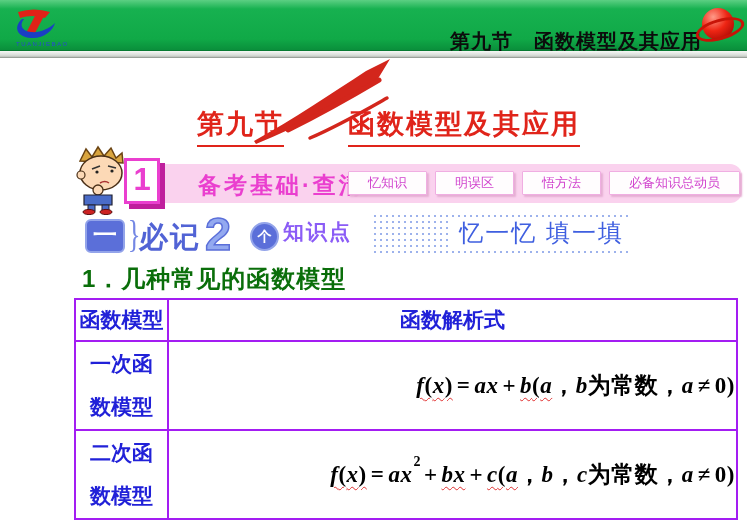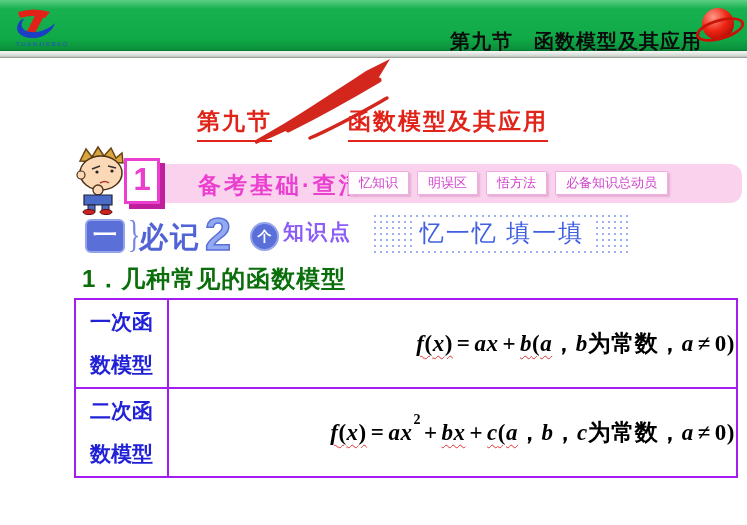--- a/index.html
+++ b/index.html
@@ -32,21 +32,21 @@
   .planet .sphere{
     position:absolute;left:5px;top:1px;width:32px;height:32px;border-radius:50%;
     background:radial-gradient(circle at 35% 28%,#ff9a88,#ee2514 45%,#9c0400 92%);
   }
   .planet .ring{
     position:absolute;left:-2px;top:12px;width:44px;height:15px;
     border:3px solid #c81408;border-radius:50%;transform:rotate(-16deg);
   }
   
   .title-part{
-    position:absolute;top:106px;font-size:23px;font-weight:bold;
+    position:absolute;top:106px;font-size:27px;font-weight:bold;
     color:var(--title-red,#e0241a);border-bottom:2px solid var(--title-red,#e0241a);
     padding-bottom:3px;letter-spacing:2px;white-space:nowrap;
   }
   .title-part1{left:197px;}
   .title-part2{left:348px;}
   .swoosh{position:absolute;left:252px;top:58px;width:142px;height:86px;}
   
   .boy{position:absolute;left:56px;top:145px;width:80px;height:70px;}
   .num-badge{
     position:absolute;left:124px;top:158px;width:30px;height:40px;
@@ -58,21 +58,21 @@
     position:absolute;left:158px;top:164px;width:584px;height:39px;
     background:var(--ribbon-pink,#fad2ee);border-radius:4px 12px 12px 4px;
   }
   .ribbon-label{
     position:absolute;left:40px;top:6px;font-size:23px;font-weight:bold;
     color:var(--magenta,#ea3fcf);letter-spacing:3px;white-space:nowrap;
   }
   .ribbon-nav{position:absolute;left:190px;top:7px;display:flex;gap:8px;}
   .ribbon-btn{
     background:#fffdfe;border:1px solid #f0aee2;box-shadow:2px 2px 2px #e5aed3;
-    color:#d145ce;font-size:13px;line-height:22px;height:24px;padding:0 10px;
+    color:#d145ce;font-size:13px;line-height:22px;height:24px;padding:0 19px;
     white-space:nowrap;font-family:inherit;border-radius:1px;cursor:pointer;
   }
   
   .kp-row{position:absolute;left:85px;top:212px;width:560px;height:46px;}
   .kp-box{
     position:absolute;left:0;top:7px;width:36px;height:30px;border-radius:6px;
     background:var(--periwinkle,#5b6fd9);border:2px solid #93a4ea;
     color:#fff;font-size:24px;font-weight:bold;text-align:center;line-height:28px;
   }
   .kp-bracket{
@@ -86,21 +86,21 @@
   .kp-circle{
     position:absolute;left:165px;top:10px;width:25px;height:25px;border-radius:50%;
     background:var(--periwinkle,#5b6fd9);border:2px solid #93a4ea;
     color:#fff;font-size:14px;font-weight:bold;text-align:center;line-height:25px;
   }
   .kp-rest{position:absolute;left:198px;top:6px;font-size:21px;font-weight:bold;
     color:#8b5cf6;letter-spacing:2px;}
   .dots-panel{
     position:absolute;left:372px;top:213px;width:260px;height:40px;
     background-image:radial-gradient(#9db2ec 1.2px,transparent 1.3px);
-    background-size:6px 6px;display:flex;align-items:center;justify-content:center;
+    background-size:6px 6px;display:flex;align-items:center;justify-content:flex-end;
   }
   .dots-panel span{
     color:#3f5fe0;font-size:24px;letter-spacing:2px;background:#fff;
     padding:0 8px;white-space:nowrap;
   }
   
   .section-heading{
     position:absolute;left:82px;top:263px;font-size:24px;font-weight:bold;
     color:var(--heading-green,#0a6e0a);letter-spacing:1px;white-space:nowrap;
   }
@@ -202,20 +202,24 @@
 </div>
 
 <div class="section-heading">1．几种常见的函数模型</div>
 
 <table class="model-table">
   <colgroup>
       <col class="c1">
       <col>
     </colgroup>
   <tbody>
+      <tr>
+    <th>函数模型</th>
+    <th>函数解析式</th>
+  </tr>
   <tr>
     <td class="model-cell">一次函数模型</td>
     <td class="formula-cell"><span class="sq"><i>f</i>(<i>x</i>)</span><span class="op">=</span><i>ax</i><span class="op">+</span><span class="sq"><i>b</i>(<i>a</i></span>，<i>b</i>为常数，<i>a</i><span class="op">≠</span>0)</td>
   </tr>
   <tr>
     <td class="model-cell">二次函数模型</td>
     <td class="formula-cell"><span class="sq"><i>f</i>(<i>x</i>)</span><span class="op">=</span><i>ax</i><sup>2</sup><span class="op">+</span><span class="sq"><i>bx</i></span><span class="op">+</span><span class="sq"><i>c</i>(<i>a</i></span>，<i>b</i>，<i>c</i>为常数，<i>a</i><span class="op">≠</span>0)</td>
   </tr>
 </tbody>
   </table>

